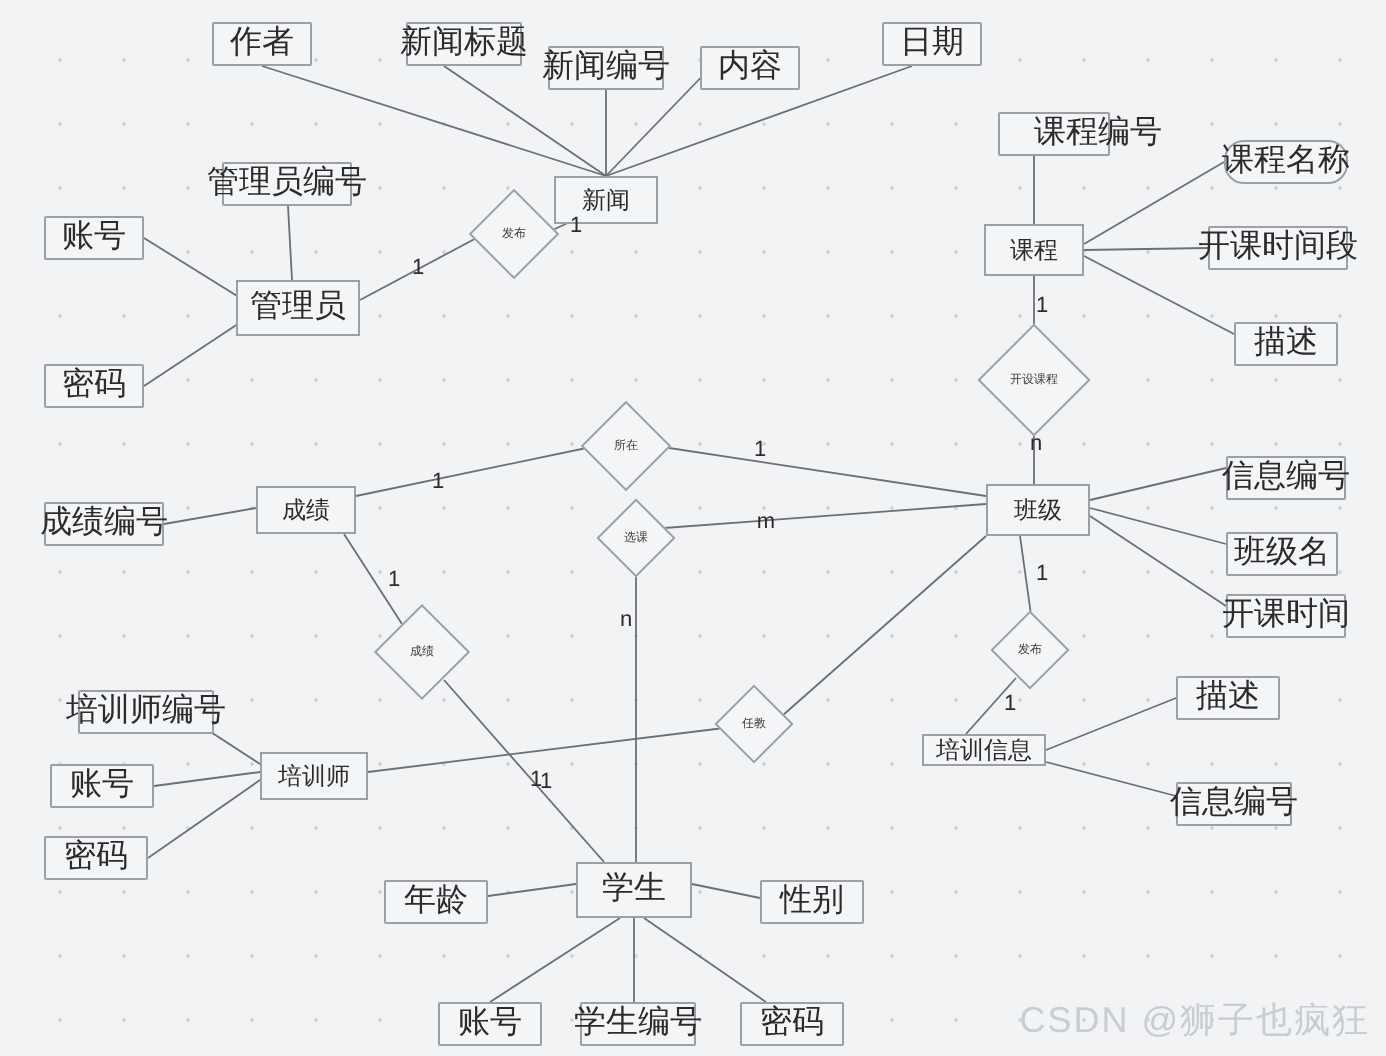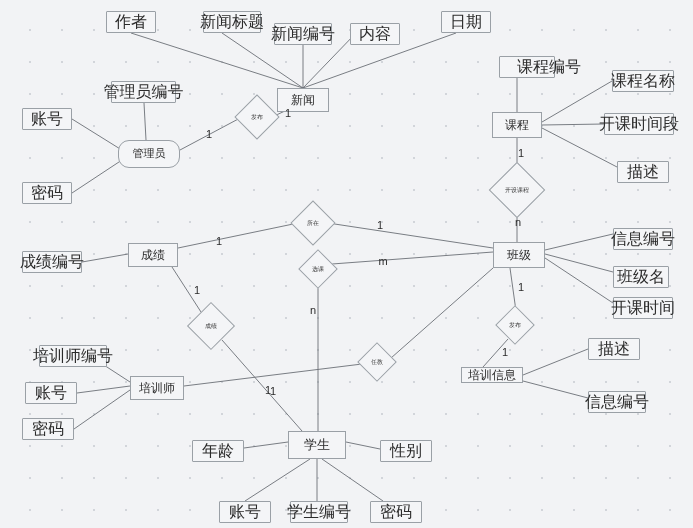--- a/index.html
+++ b/index.html
@@ -42,26 +42,25 @@
     height: 22px;
     font-size: 16px;
     border-radius: 1px;
   }
   .entity {
     height: 26px;
     font-size: 12px;
   }
   .entity-main {
     height: 30px;
-    font-size: 11px;
-    border-radius: 11px;
+    font-size: 16px;
   }
   .entity-big {
     height: 30px;
-    font-size: 13px;
+    font-size: 16px;
   }
   .rel {
     position: absolute;
     box-sizing: border-box;
     border: 1px solid #9aa0a6;
     background: #f4f5f7;
     transform: rotate(45deg);
   }
   .rel-label {
     position: absolute;
@@ -141,21 +140,21 @@
   <div id="node-layer">
       <div class="node attr" style="left: 106px; top: 11px; width: 50px; height: 22px;">作者</div>
       <div class="node attr" style="left: 203px; top: 11px; width: 58px; height: 22px;">新闻标题</div>
       <div class="node attr" style="left: 274px; top: 11px; width: 58px; height: 22px; margin-top: 12px;">新闻编号</div>
       <div class="node attr" style="left: 350px; top: 23px; width: 50px; height: 22px;">内容</div>
       <div class="node attr" style="left: 441px; top: 11px; width: 50px; height: 22px;">日期</div>
       <div class="node attr" style="left: 111px; top: 81px; width: 65px; height: 22px;">管理员编号</div>
       <div class="node attr" style="left: 22px; top: 108px; width: 50px; height: 22px;">账号</div>
       <div class="node attr" style="left: 22px; top: 182px; width: 50px; height: 22px;">密码</div>
       <div class="node attr" style="left: 499px; top: 56px; width: 56px; height: 22px; padding-left: 44px;">课程编号</div>
-      <div class="node attr" style="left: 612px; top: 70px; width: 62px; height: 22px;">课程名称</div>
+      <div class="node attr" style="left: 612px; top: 70px; width: 62px; height: 22px; border-radius: 10px;">课程名称</div>
       <div class="node attr" style="left: 604px; top: 113px; width: 70px; height: 22px;">开课时间段</div>
       <div class="node attr" style="left: 617px; top: 161px; width: 52px; height: 22px;">描述</div>
       <div class="node attr" style="left: 613px; top: 228px; width: 60px; height: 22px;">信息编号</div>
       <div class="node attr" style="left: 613px; top: 266px; width: 56px; height: 22px;">班级名</div>
       <div class="node attr" style="left: 613px; top: 297px; width: 60px; height: 22px;">开课时间</div>
       <div class="node attr" style="left: 22px; top: 251px; width: 60px; height: 22px;">成绩编号</div>
       <div class="node attr" style="left: 22px; top: 345px; width: 68px; height: 22px; margin-left: 17px;">培训师编号</div>
       <div class="node attr" style="left: 25px; top: 382px; width: 52px; height: 22px;">账号</div>
       <div class="node attr" style="left: 22px; top: 418px; width: 52px; height: 22px;">密码</div>
       <div class="node attr" style="left: 588px; top: 338px; width: 52px; height: 22px;">描述</div>
@@ -195,14 +194,15 @@
       <div class="card" style="left: 219px; top: 241px;">1</div>
       <div class="card" style="left: 383px; top: 261px;">m</div>
       <div class="card" style="left: 313px; top: 310px;">n</div>
       <div class="card" style="left: 197px; top: 290px;">1</div>
       <div class="card" style="left: 521px; top: 287px;">1</div>
       <div class="card" style="left: 505px; top: 352px;">1</div>
       <div class="card" style="left: 268px; top: 390px;">1</div>
       <div class="card" style="left: 273px; top: 391px;">1</div>
     </div>
 
+  <div id="watermark">CSDN @狮子也疯狂</div>
 
 </div>
 
 </body></html>

